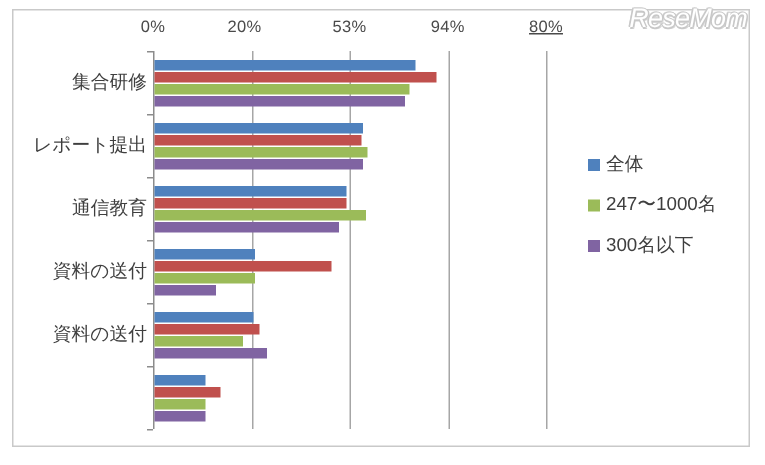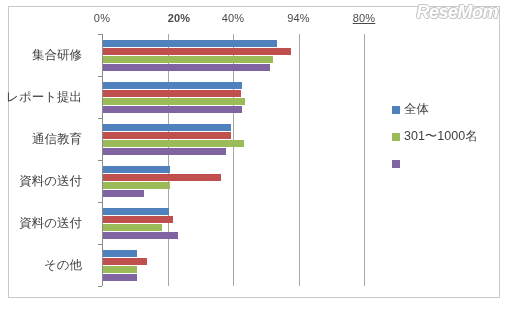--- a/index.html
+++ b/index.html
@@ -81,21 +81,21 @@
   
   .ylabels {
     position: absolute;
     left: 10px;
     top: 34px;
     width: 88px;
     height: 252px;
   }
   .ylabel {
     position: absolute;
-    right: 16px;
+    right: 0;
     transform: translateY(-50%);
     font-size: 12.5px;
     color: #3f3f3f;
     white-space: nowrap;
   }
 
   
   .group {
     position: absolute;
     left: 1px;
@@ -135,53 +135,52 @@
     color: #3f3f3f;
   }
 
   
   .watermark {
     position: absolute;
     right: 12px;
     top: 2px;
     font-size: 18px;
     font-style: italic;
-    font-weight: bold;
+    font-weight: normal;
     color: #ffffff;
     text-shadow:
        1px 0 0 #c8c8c8, -1px 0 0 #c8c8c8,
        0 1px 0 #c8c8c8, 0 -1px 0 #c8c8c8,
        1px 1px 0 #d6d6d6, -1px -1px 0 #d6d6d6;
     letter-spacing: -0.5px;
     user-select: none;
   }
 </style>
 </head>
 <body>
 
 <div id="screenshot">
   <div class="figure-frame"></div>
 
   <div class="watermark">ReseMom</div>
 
   <div class="xlabels" id="xlabels">
       <div class="xlabel" style="left: 0px;">0%</div>
-      <div class="xlabel" style="left: 77px; font-weight: bold;">20%</div>
-      <div class="xlabel" style="left: 131px;">40%</div>
+      <div class="xlabel" style="left: 61px;">20%</div>
+      <div class="xlabel" style="left: 131px;">53%</div>
       <div class="xlabel" style="left: 196.5px;">94%</div>
       <div class="xlabel" style="left: 262px; text-decoration: underline;">80%</div>
     </div>
 
   <div class="ylabels" id="ylabels">
       <div class="ylabel" style="top: 21px;">集合研修</div>
       <div class="ylabel" style="top: 63px;">レポート提出</div>
       <div class="ylabel" style="top: 105px;">通信教育</div>
       <div class="ylabel" style="top: 147px;">資料の送付</div>
       <div class="ylabel" style="top: 189px;">資料の送付</div>
-      <div class="ylabel" style="top: 231px;">その他</div>
     </div>
 
   <div class="plot-area" id="plot">
     <div class="axis-line"></div>
   <div class="gridline" style="left: 65.5px;"></div>
       <div class="gridline" style="left: 131px;"></div>
       <div class="gridline" style="left: 196.5px;"></div>
       <div class="gridline" style="left: 262px;"></div>
       <div class="tick" style="top: 0px;"></div>
       <div class="group" style="top: 5.5px; height: 31px;">
@@ -228,19 +227,20 @@
       <div class="tick" style="top: 252px;"></div>
     </div>
 
   <div class="legend" id="legend">
       <div class="legend-item">
         <span class="legend-swatch" style="background: rgb(79, 129, 189);"></span>
         <span class="legend-label">全体</span>
       </div>
       <div class="legend-item">
         <span class="legend-swatch" style="background: rgb(155, 187, 89);"></span>
-        <span class="legend-label">301〜1000名</span>
+        <span class="legend-label">247〜1000名</span>
       </div>
       <div class="legend-item">
         <span class="legend-swatch" style="background: rgb(128, 100, 162);"></span>
+        <span class="legend-label">300名以下</span>
       </div>
     </div>
 </div>
 
 </body></html>

